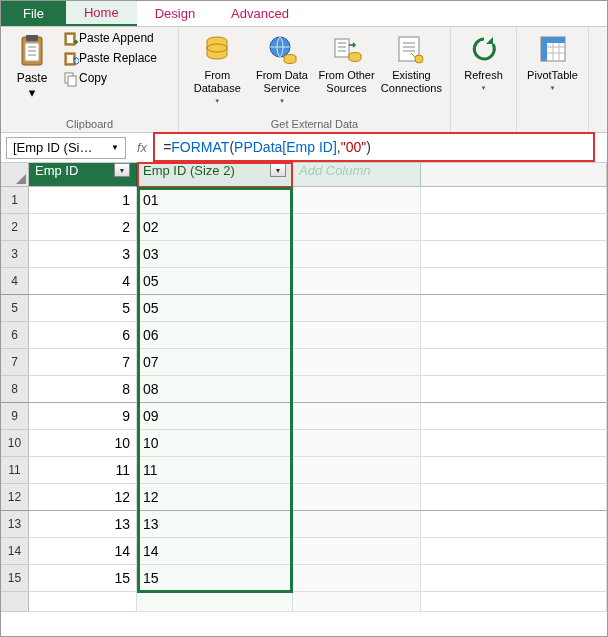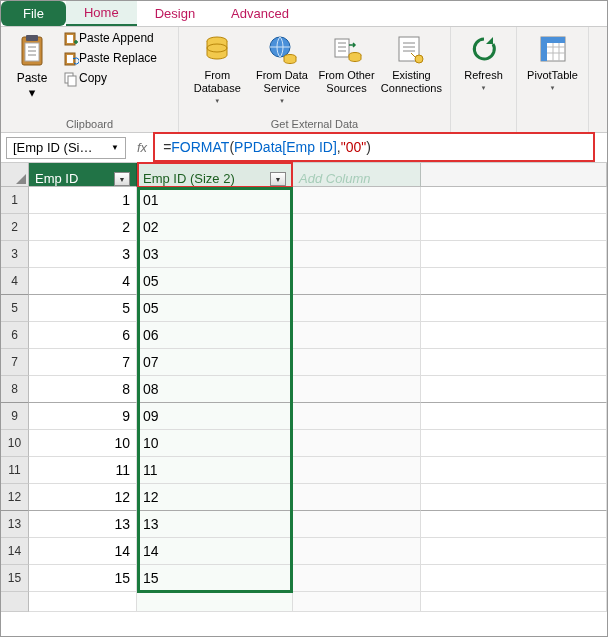--- a/index.html
+++ b/index.html
@@ -1,21 +1,21 @@
 <!DOCTYPE html>
 <html><head>
 <meta charset="utf-8">
 <style>
   * { box-sizing: border-box; margin: 0; padding: 0; }
   body { font-family: 'Segoe UI', Tahoma, sans-serif; font-size: 13px; background: #fff; width: 608px; height: 637px; overflow: hidden; border: 1px solid #999; }
   
   
   .tabs { display: flex; background: #fff; height: 26px; align-items: stretch; border-bottom: 1px solid #ccc; }
   .tab { padding: 4px 18px; cursor: pointer; color: #be185d; display: flex; align-items: center; }
-  .tab.file { background: #217346; color: #fff; padding: 4px 22px; border-radius: 6px; }
+  .tab.file { background: #217346; color: #fff; padding: 4px 22px; }
   .tab.active { background: #e6f2ed; border-bottom: 2px solid #217346; }
   
   
   .ribbon { display: flex; background: #f3f2f1; height: 106px; border-bottom: 1px solid #ccc; }
   .rgroup { display: flex; flex-direction: column; border-right: 1px solid #ddd; padding: 4px 6px 2px 6px; }
   .rgroup .body { flex: 1; display: flex; align-items: flex-start; }
   .rgroup .label { text-align: center; font-size: 11px; color: #666; padding-top: 2px; }
   
   
   .paste-big { display: flex; flex-direction: column; align-items: center; width: 50px; cursor: pointer; justify-content: center; }
@@ -42,21 +42,21 @@
   .formula-red .fn { color: #0066cc; }
   .formula-red .args { color: #0066cc; }
   .formula-red .str { color: #c00000; }
   
   
   .grid-wrap { position: relative; }
   .grid { display: grid; grid-template-columns: 28px 108px 156px 128px 1fr; }
   .corner { background: #e8e8e8; border-right: 1px solid #bbb; border-bottom: 1px solid #bbb; height: 24px; position: relative; }
   .corner::after { content:""; position:absolute; right:2px; bottom:2px; width:0; height:0; border-left:10px solid transparent; border-bottom:10px solid #888; }
   
-  .colhdr { height: 24px; display: flex; align-items: flex-end; padding: 0 6px; border-right: 1px solid rgba(0,0,0,.2); border-bottom: 1px solid #bbb; cursor: pointer; }
+  .colhdr { height: 24px; display: flex; align-items: flex-start; padding: 0 6px; border-right: 1px solid rgba(0,0,0,.2); border-bottom: 1px solid #bbb; cursor: pointer; }
   .colhdr .nm { flex: 1; font-size: 13px; }
   .colhdr .fbtn { width: 16px; height: 14px; border: 1px solid #888; background: linear-gradient(#fff,#ddd); display: flex; align-items: center; justify-content: center; font-size: 7px; color: #333; }
   .colhdr.emp { background: #217346; color: #fff; }
   .colhdr.sel { background: rgba(33,115,70,.15); color: #1b5e20; }
   .colhdr.add { background: rgba(33,115,70,.12); color: #a7cdb9; font-style: italic; font-weight: 500; }
   .colhdr.blank { background: #f5f5f5; }
   
   .rowhdr { background: #e8e8e8; border-right: 1px solid #bbb; border-bottom: 1px solid #ccc; display: flex; align-items: center; justify-content: center; font-size: 12px; color: #333; height: 27px; }
   .rowhdr.major { border-bottom: 1px solid #999; }
   

